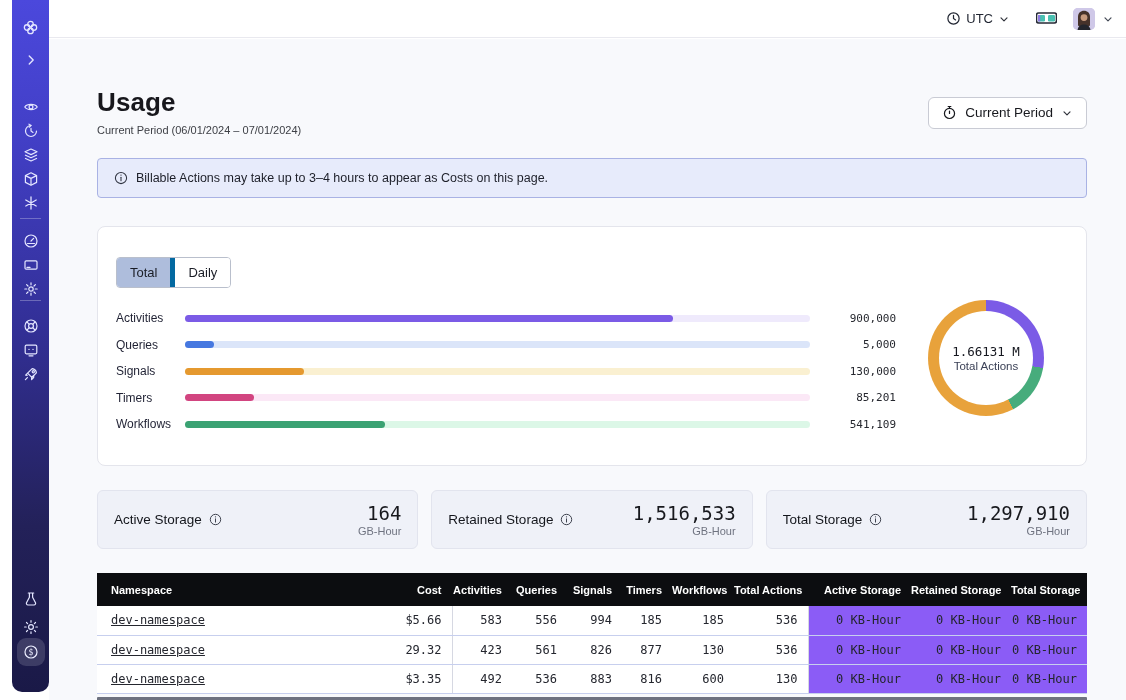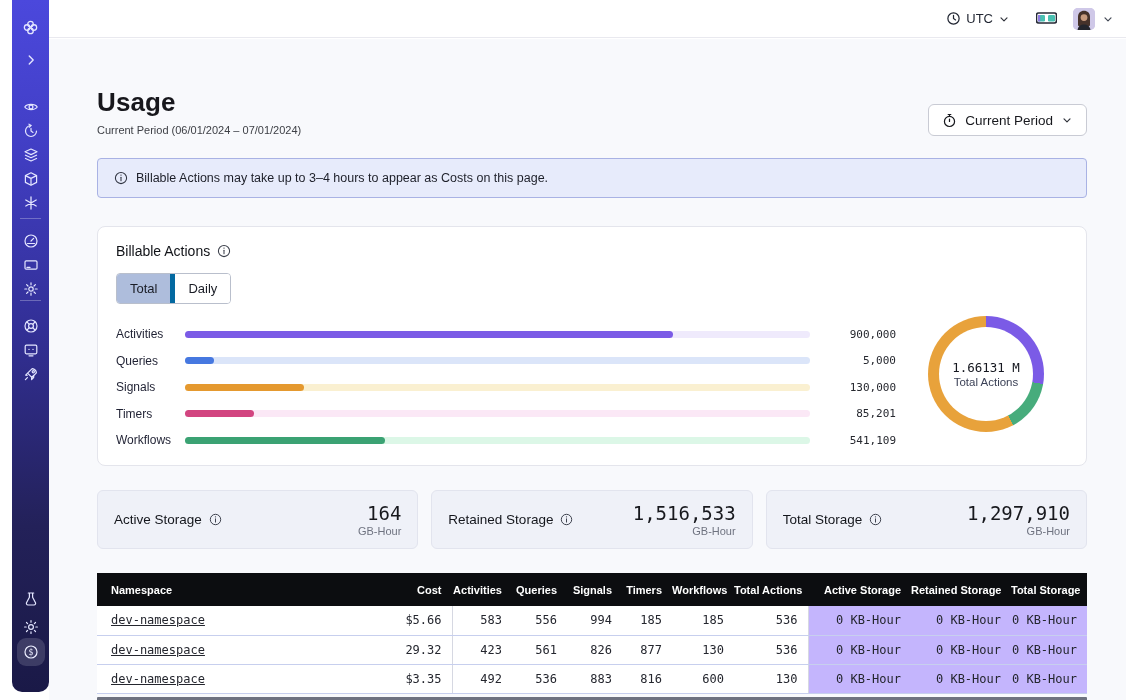--- a/index.html
+++ b/index.html
@@ -33,21 +33,21 @@
   .glasses { margin-left:26px; display:flex; }
   .avatar { margin-left:16px; width:22px; height:22px; border-radius:5px; overflow:hidden; background:#cfc8e8; position:relative; }
   .avatar svg { display:block; }
   .av-chev { margin-left:7px; display:flex; color:#444a56; }
 
   
   .content {
     position:absolute; left:49px; top:39px; right:0; bottom:0;
     background:#f8f9fc; padding:0 39px 0 48px; overflow:hidden;
   }
-  .header-row { margin-top:49px; display:flex; justify-content:space-between; align-items:flex-end; }
+  .header-row { margin-top:49px; display:flex; justify-content:space-between; align-items:center; }
   .page-title { font-size:26px; font-weight:600; color:#17171c; line-height:28px; letter-spacing:.1px; }
   .page-sub { margin-top:8px; font-size:11px; color:#3e4046; }
   .period-btn {
     height:32px; background:#fff; border:1px solid #c9cbd4; border-radius:6px;
     display:flex; align-items:center; gap:8px; padding:0 13px; font-size:13.5px; font-weight:500;
     color:#17181d; cursor:pointer; margin-top:1px;
   }
   .period-btn .chev { color:#31343c; }
 
   .banner {
@@ -107,21 +107,21 @@
   thead th.c-namespace { text-align:left; padding-left:14px; }
   tbody td {
     background:#fff; height:29px; font-family:"DejaVu Sans Mono",monospace; font-size:12px; color:#24262e;
     border-bottom:1px solid #c7cfee; text-align:right; padding:0 10px 0 0; white-space:nowrap; overflow:hidden;
   }
   tbody td.c-namespace { text-align:left; padding-left:14px; }
   tbody td.c-namespace a { color:#24262e; text-decoration:underline; }
   tbody td.c-activities, thead th.c-activities { border-left:1px solid #d6d8e2; }
   tbody td.c-active_storage, thead th.c-active_storage { border-left:1px solid #d6d8e2; }
   thead th.c-activities, thead th.c-active_storage { border-left:1px solid #0c0d10; }
-  tbody td.storage { background:#c4b5fd; }
+  tbody td.storage { background:#8b5cf6; }
   .scroll-strip { width:990px; height:5px; background:#6e7280; margin-top:3px; border-radius:1px; }
 
   .ico { display:inline-flex; flex:none; }
 </style>
 </head>
 <body>
 
 <nav class="sidebar">
   <span class="side-ic" style="top:19px">
     <svg width="17" height="17" viewBox="0 0 16 16" fill="none" stroke="currentColor" stroke-width="1.2">
@@ -304,30 +304,20 @@
       <svg width="14" height="14" viewBox="0 0 16 16" fill="none" stroke="#2f3340" stroke-width="1.2">
           <circle cx="8" cy="8" r="6.4"></circle>
           <path d="M8 7.2v4" stroke-linecap="round"></path>
           <circle cx="8" cy="4.7" r=".8" fill="#2f3340" stroke="none"></circle>
         </svg>
     </span>
     <span>Billable Actions may take up to 3–4 hours to appear as Costs on this page.</span>
   </div>
 
   <section class="bill-card">
-    <div class="bill-title">
-      <span>Billable Actions</span>
-      <span class="ico">
-        <svg width="14" height="14" viewBox="0 0 16 16" fill="none" stroke="#3a3e4a" stroke-width="1.2">
-            <circle cx="8" cy="8" r="6.4"></circle>
-            <path d="M8 7.2v4" stroke-linecap="round"></path>
-            <circle cx="8" cy="4.7" r=".8" fill="#3a3e4a" stroke="none"></circle>
-          </svg>
-      </span>
-    </div>
     <div class="seg" id="seg-tabs">
         <button class="active">Total</button>
         <button>Daily</button>
       </div>
 
     <div class="chart-wrap">
       <div class="bars-col" id="bars-col">
           <div class="bar-row">
             <span class="bar-label">Activities</span>
             <div class="bar-track" style="background: rgb(239, 234, 252);">

